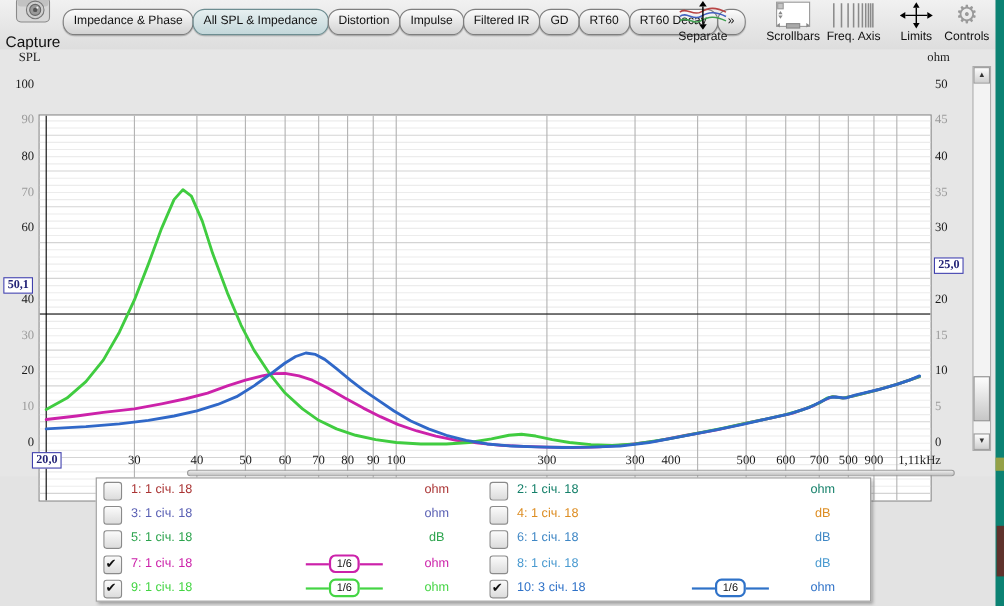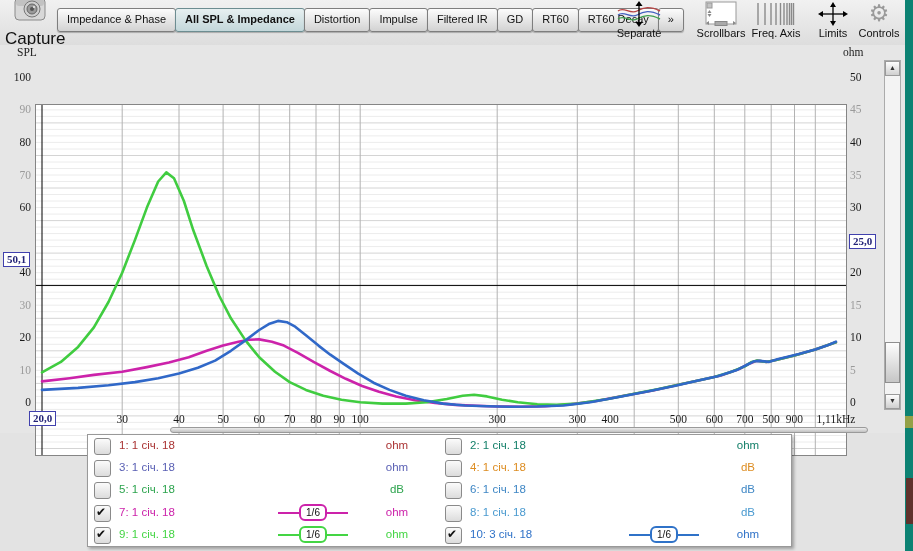--- a/index.html
+++ b/index.html
@@ -2,27 +2,27 @@
 <html><head>
 <meta charset="utf-8">
 <style>
   html,body{margin:0;padding:0;background:#cfcfcf;}
   .app{position:relative;width:913px;height:551px;background:#e3e3e3;
        font-family:"Liberation Sans",sans-serif;overflow:hidden;color:#111;}
   
   .toolbar{position:absolute;left:0;top:0;width:905px;height:45px;
            background:linear-gradient(#f1f1f1,#dddddd);}
   .capture{position:absolute;left:5px;top:-6px;width:50px;text-align:center;cursor:default;}
-  .capture .cap-label{font-size:17px;color:#111;margin-top:1px;}
+  .capture .cap-label{font-size:14px;color:#111;margin-top:1px;}
   .tab-strip{position:absolute;left:57px;top:8px;height:24px;white-space:nowrap;}
   .tab{display:inline-block;box-sizing:border-box;height:24px;padding:4px 9px 0 9px;
-       font-size:11px;color:#111;border:1px solid #7e7e7e;border-radius:3px;
+       font-size:11px;color:#111;border:1px solid #7e7e7e;border-radius:11px;
        background:linear-gradient(#fcfcfc,#d2d2d2);margin-right:-1px;cursor:default;
        box-shadow:0 1px 1px rgba(0,0,0,.25);}
-  .tab.selected{background:linear-gradient(#e7f0f1,#c3d7da);border-color:#6d8d91;font-weight:bold;}
+  .tab.selected{background:linear-gradient(#e7f0f1,#c3d7da);border-color:#6d8d91;}
   .tool{position:absolute;top:0;height:45px;text-align:center;cursor:default;}
   .tool .ticon{height:27px;display:flex;align-items:center;justify-content:center;}
   .tool .tlabel{font-size:11px;color:#111;}
   .gear{font-size:23px;color:#9a9a9a;line-height:23px;}
   
   .graph{position:absolute;left:0;top:45px;width:905px;height:388px;background:#e6e6e6;font-family:Liberation Serif, serif;}
   .axis-title{position:absolute;font-size:11.5px;color:#222;}
   #plot{position:absolute;left:35px;top:59px;border:1px solid #858585;background:#ffffff;}
   .ytick,.xtick{position:absolute;font-size:11.5px;}
   .ytick.left{left:0;width:31px;text-align:right;}

